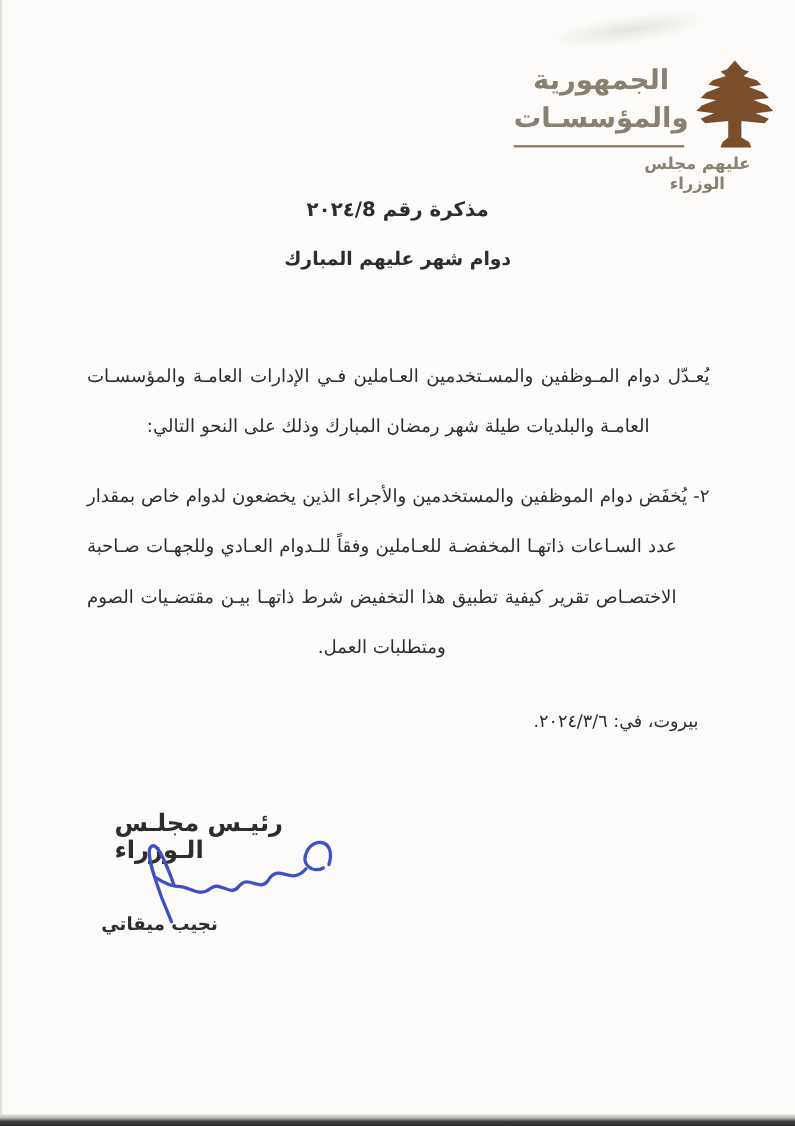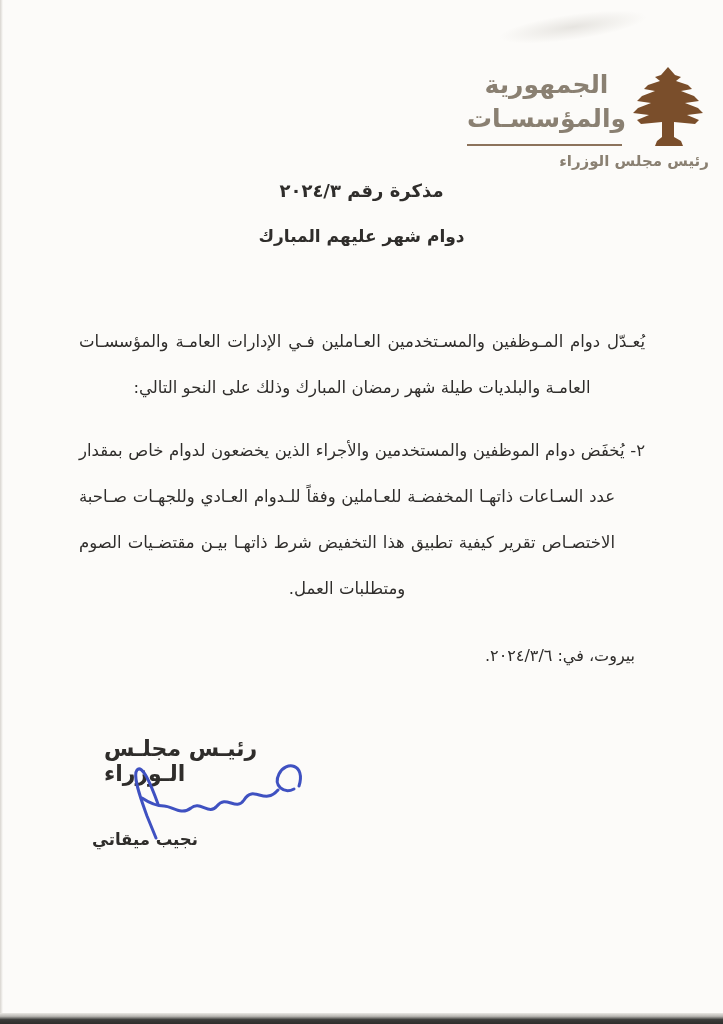--- a/index.html
+++ b/index.html
@@ -16,21 +16,21 @@
   
   .edge-left{position:absolute;left:0;top:0;bottom:0;width:3px;
     background:linear-gradient(to right,#d8d5d0,rgba(255,255,255,0));}
   .edge-bottom{position:absolute;left:0;right:0;bottom:0;height:11px;
     background:linear-gradient(to bottom,#e9e7e3 0%,#b9b7b3 30%,#3c3c3a 60%,#2e2e2c 100%);}
   .smudge{position:absolute;top:14px;left:498px;width:150px;height:26px;
     background:radial-gradient(ellipse at center,rgba(190,186,178,.35),rgba(255,255,255,0) 70%);
     transform:rotate(-8deg);}
   
   .letterhead{position:absolute;top:50px;left:498px;width:212px;}
-  .lh-row{display:flex;align-items:flex-start;margin-top:12px;}
+  .lh-row{display:flex;align-items:flex-start;}
   .calligraphy{flex:1;text-align:center;
     color:var(--calligraphy,#8a8072);
     font-weight:bold;font-size:25px;line-height:34px;
     padding-top:6px;}
   .cal-rule{height:2px;background:var(--rule,#6f5135);opacity:.8;
     margin:8px 4px 4px 0;}
   .cedar{width:84px;height:88px;color:var(--cedar,#7a4e2b);flex:0 0 auto;}
   .cedar svg{width:100%;height:100%;}
   .office{margin-top:2px;text-align:center;
     color:var(--calligraphy,#8a8072);
@@ -73,24 +73,24 @@
           <polygon fill="currentColor" points="40,5 47,13 53,15 48,19 60,23 64,27 53,29 66,34 71,39 57,41 70,46 75,51 59,53 71,58 67,62 46,60 46,75 53,79 55,84 27,84 29,79 34,75 34,60 13,62 9,58 21,53 5,51 10,46 23,41 9,39 14,34 27,29 16,27 20,23 32,19 27,15 33,13"></polygon>
           <rect fill="currentColor" x="36" y="58" width="8" height="20"></rect>
         </svg>
       </div>
       <div class="calligraphy">
         <div>الجمهورية</div>
         <div>والمؤسسـات</div>
         <div class="cal-rule"></div>
       </div>
     </div>
-    <div class="office">رئيس مجلس الوزراء</div>
+    <div class="office">عليهم مجلس الوزراء</div>
   </header>
 
-  <div class="memo-number">مذكرة رقم ٢٠٢٤/٣</div>
+  <div class="memo-number">مذكرة رقم ٢٠٢٤/8</div>
   <div class="memo-subject">دوام شهر عليهم المبارك</div>
 
   <main class="content">
     <p class="paragraph">يُعـدّل دوام المـوظفين والمسـتخدمين العـاملين فـي الإدارات العامـة والمؤسسـات العامـة والبلديات طيلة شهر رمضان المبارك وذلك على النحو التالي:</p>
     <p class="item"><span class="num">٢-</span> <span>يُخفَض دوام الموظفين والمستخدمين والأجراء الذين يخضعون لدوام خاص بمقدار عدد السـاعات ذاتهـا المخفضـة للعـاملين وفقاً للـدوام العـادي وللجهـات صـاحبة الاختصـاص تقرير كيفية تطبيق هذا التخفيض شرط ذاتهـا بيـن مقتضـيات الصوم ومتطلبات العمل.</span></p>
   </main>
 
   <div class="date-line">بيروت، في: ٢٠٢٤/٣/٦.</div>
 
   <div class="signature">

